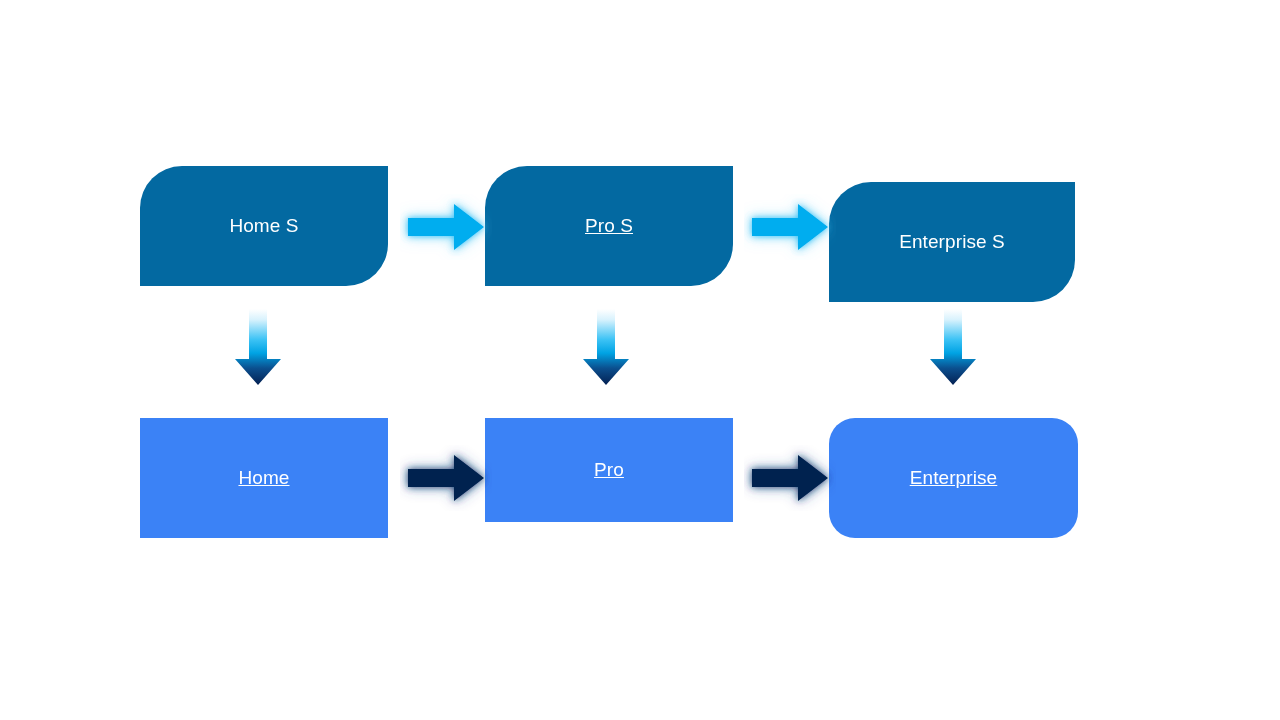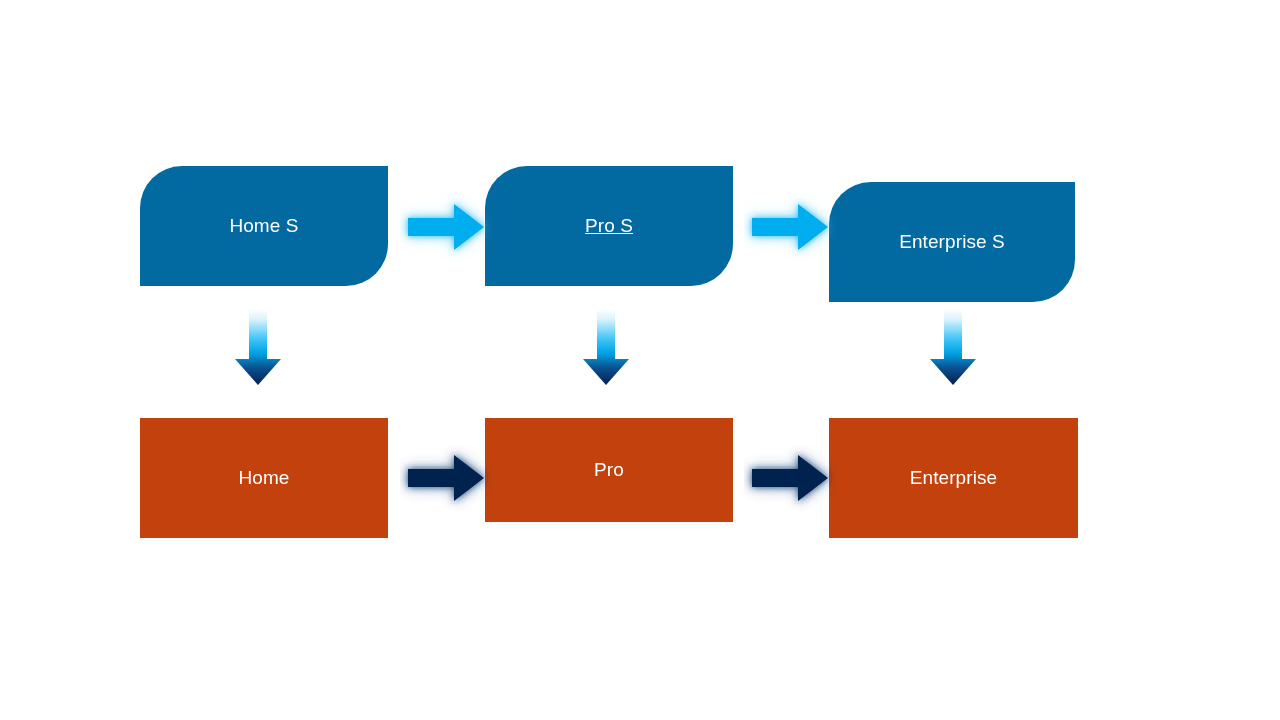--- a/index.html
+++ b/index.html
@@ -38,22 +38,23 @@
 
   .node.top {
     background: #0369a1;
     border-top-left-radius: 42px;
     border-bottom-right-radius: 42px;
     border-top-right-radius: 0;
     border-bottom-left-radius: 0;
   }
 
   .node.bottom {
-    background: #c2410c;
+    background: #3b82f6;
     border-radius: 0;
+    text-decoration: underline;
   }
 
   .node .label {
     display: block;
     text-align: center;
     pointer-events: none;
   }
 
   
   .h-arrow {
@@ -159,21 +160,21 @@
   </div>
 
   <div class="node bottom" style="left:140px; top:418px; width:248px; height:120px;">
     <span class="label">Home</span>
   </div>
 
   <div class="node bottom" style="left:485px; top:418px; width:248px; height:104px;">
     <span class="label">Pro</span>
   </div>
 
-  <div class="node bottom" style="left:829px; top:418px; width:249px; height:120px;">
+  <div class="node bottom" style="left:829px; top:418px; width:249px; height:120px;border-radius:26px;">
     <span class="label">Enterprise</span>
   </div>
 
   <div class="h-arrow" style="left:400px; top:445px; width:92px; height:66px;">
     <svg width="92" height="66" viewBox="0 0 92 66" xmlns="http://www.w3.org/2000/svg">
       <defs>
         <filter id="glowNavy1" x="-60%" y="-60%" width="220%" height="220%">
           <feDropShadow dx="0" dy="0" stdDeviation="3.2" flood-color="#14376e" flood-opacity="0.85"></feDropShadow>
           <feDropShadow dx="0" dy="0" stdDeviation="6.5" flood-color="#2b4f86" flood-opacity="0.45"></feDropShadow>
         </filter>

